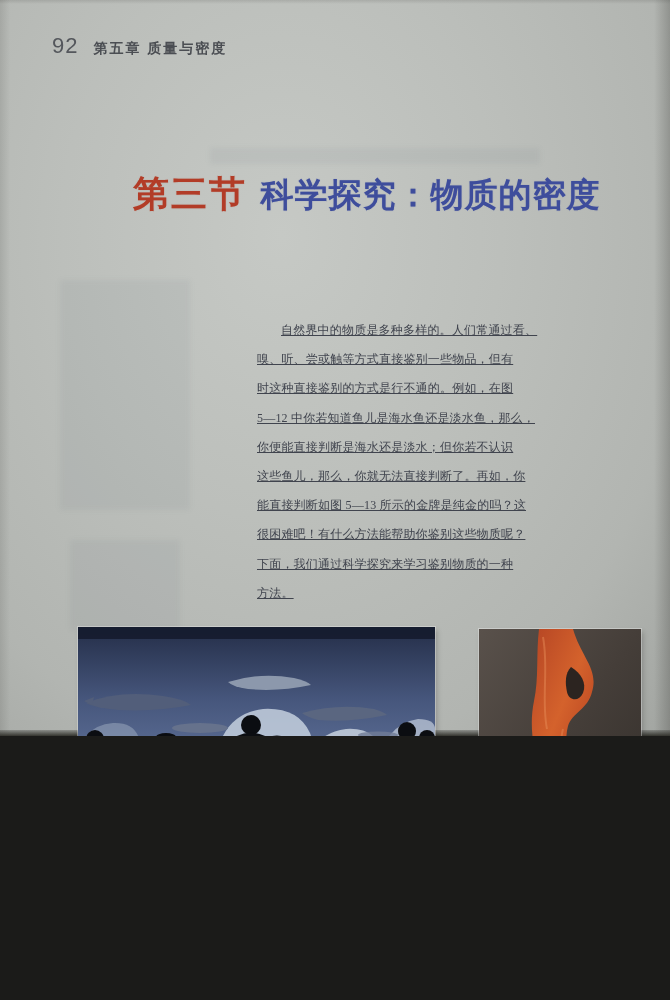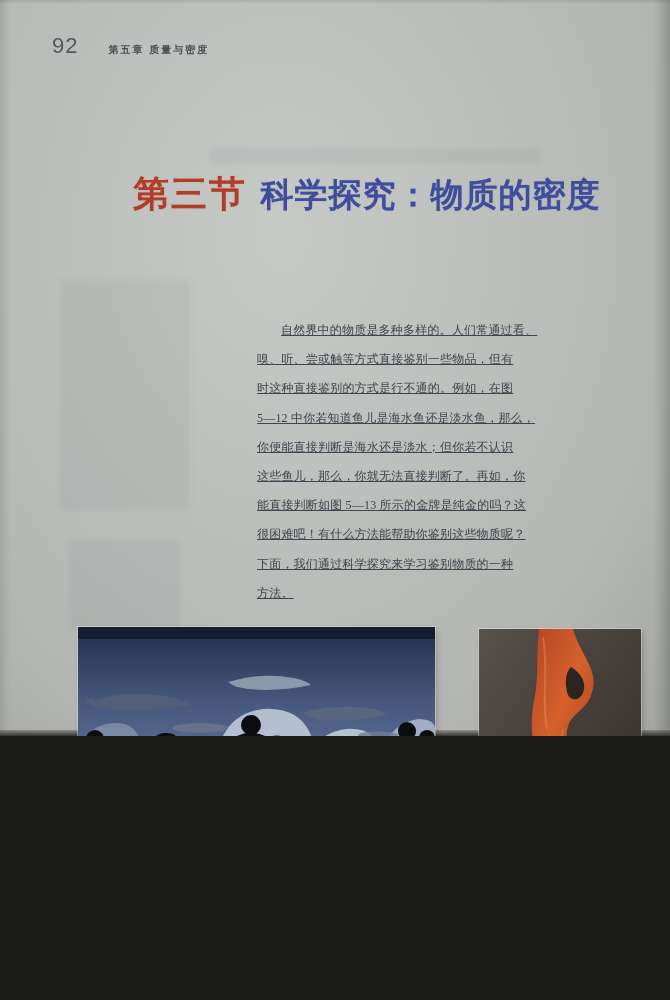--- a/index.html
+++ b/index.html
@@ -23,21 +23,21 @@
     background:linear-gradient(to bottom, rgba(40,40,36,0.25), #35352f);}
   .edge-top{position:absolute;left:0;top:0;width:670px;height:4px;
     background:linear-gradient(to bottom, rgba(80,80,76,0.18), rgba(80,80,76,0));}
 
   
   .bleed{position:absolute;background:rgba(88,94,112,0.07);filter:blur(2.5px);border-radius:3px;}
 
   .header{position:absolute;left:52px;top:33px;display:flex;align-items:baseline;
     font-family:"Liberation Sans", sans-serif;}
   .page-num{font-size:22px;color:#54575c;letter-spacing:1px;}
-  .chapter{font-size:10px;font-weight:bold;color:#4b4e53;margin-left:30px;letter-spacing:2px;}
+  .chapter{font-size:14px;font-weight:bold;color:#4b4e53;margin-left:15px;letter-spacing:2px;}
 
   .section-title{position:absolute;left:133px;top:170px;white-space:nowrap;
     font-family:"Liberation Sans", sans-serif;font-weight:bold;}
   .sec-label{font-size:36px;color:#b23c27;letter-spacing:2px;text-shadow:0 0 1px rgba(178,60,39,0.4);}
   .sec-name{font-size:33px;color:#3e4d9c;letter-spacing:1px;margin-left:9px;
     text-shadow:0 0 1px rgba(62,77,156,0.45);}
 
   .body-text{position:absolute;left:257px;top:316px;width:378px;
     font-size:12px;line-height:29.2px;color:#40444e;
     text-align:justify;text-indent:2em;white-space:pre-line;

